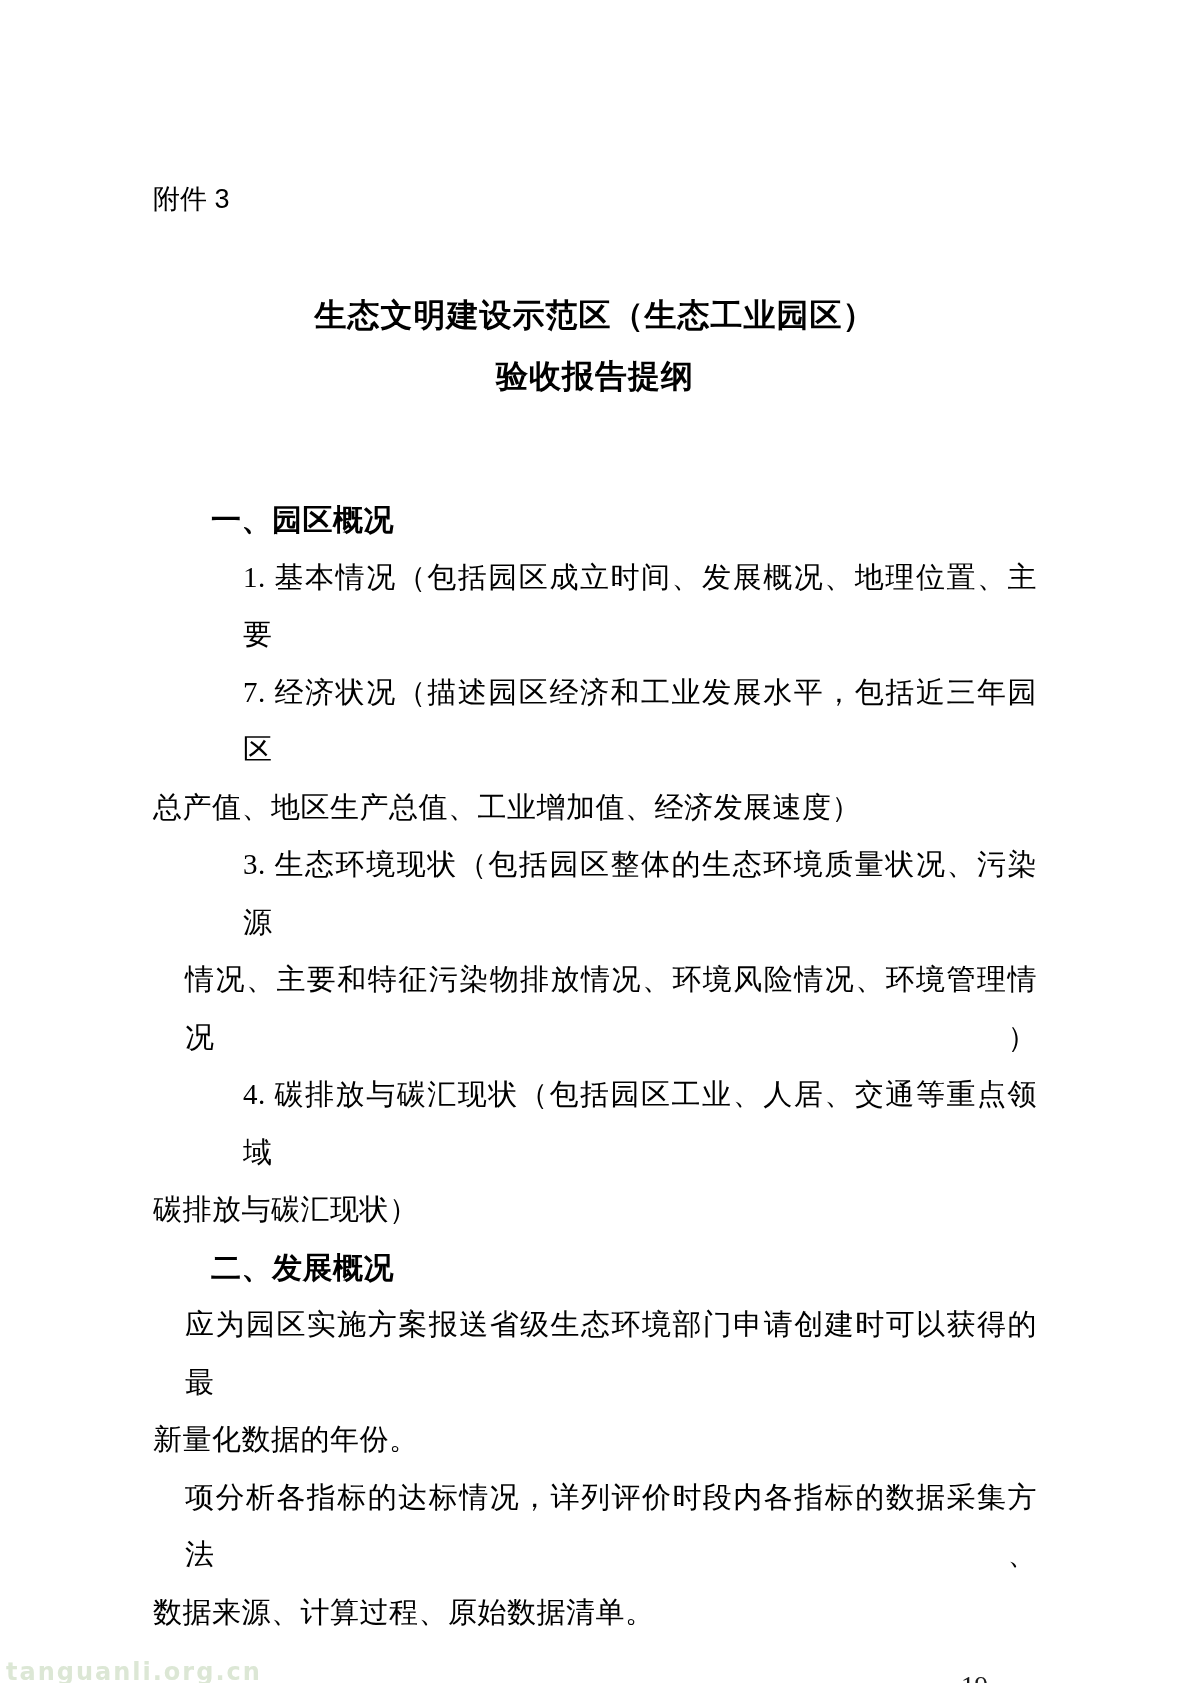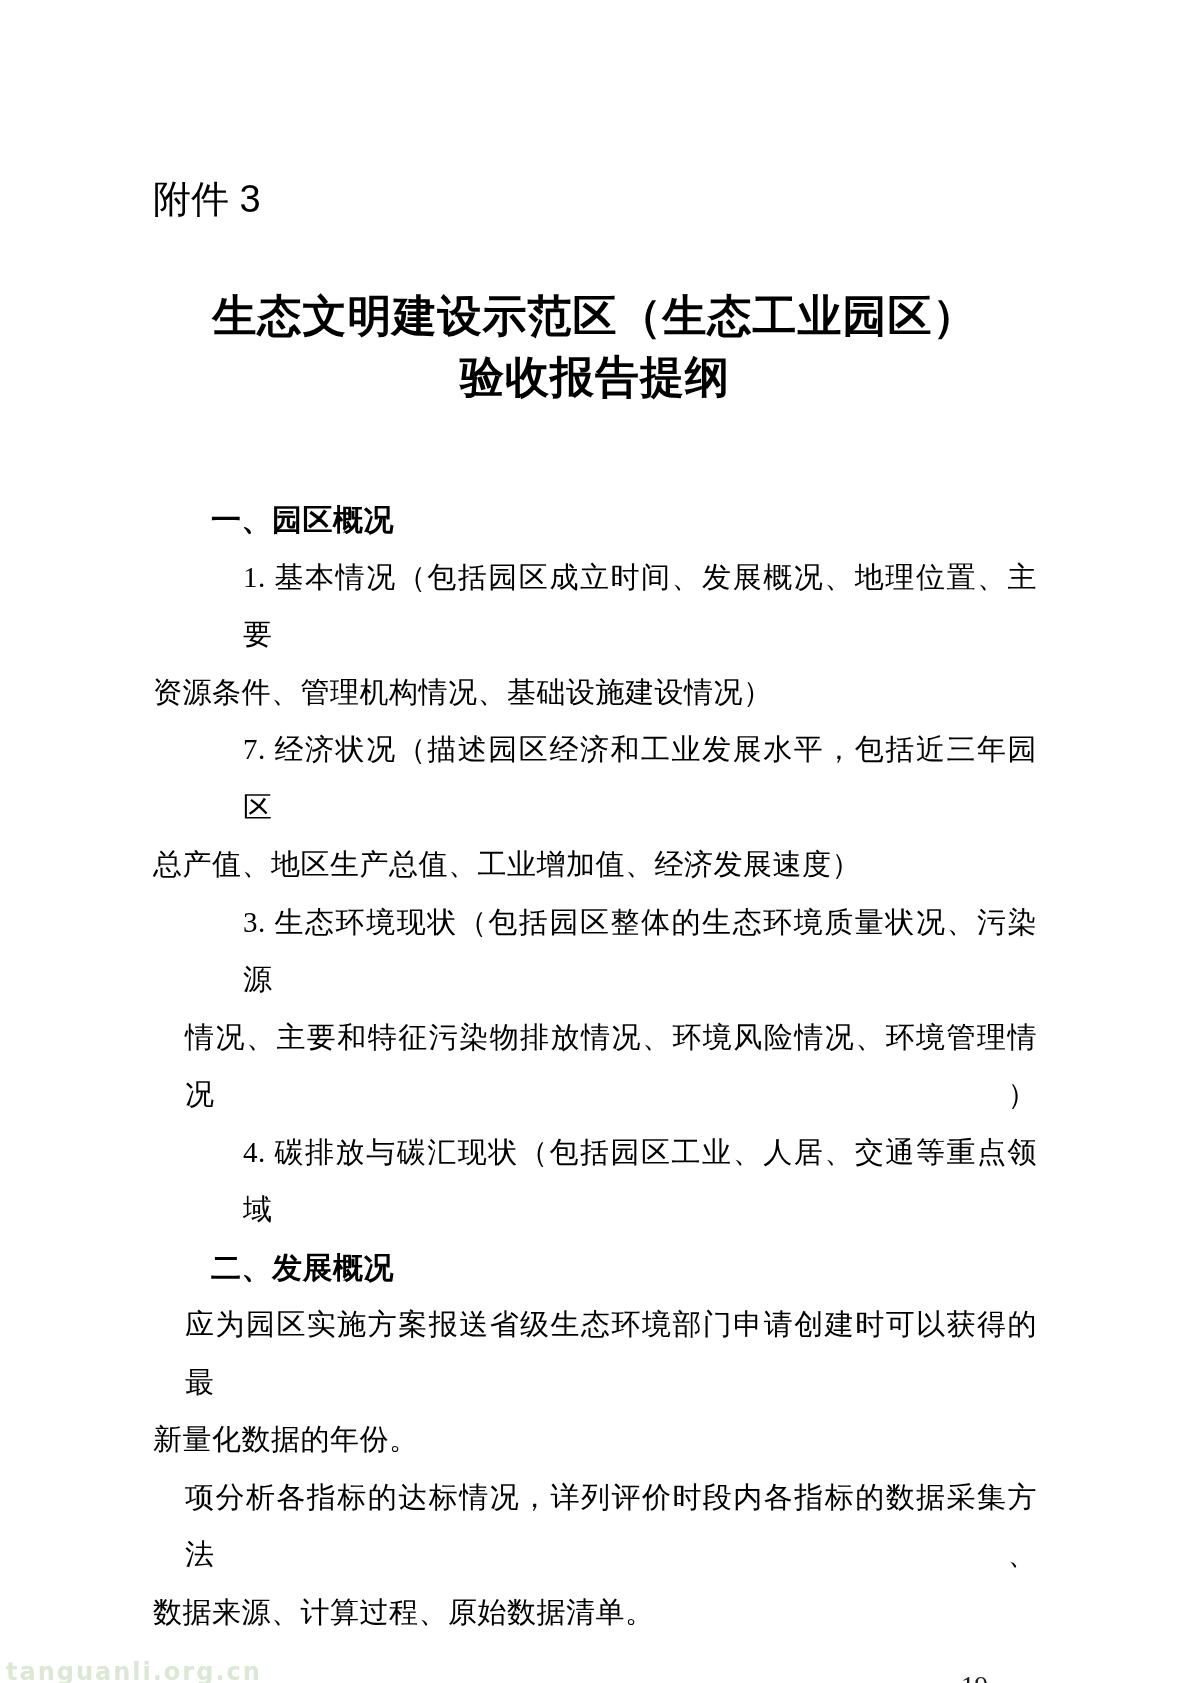--- a/index.html
+++ b/index.html
@@ -14,32 +14,32 @@
     margin: 0 auto;
     background: #ffffff;
     overflow: hidden;
     box-sizing: border-box;
     padding: 183px 153px 0 153px;
     color: #000;
     font-family: "Liberation Serif", "DejaVu Serif", serif;
   }
   .attachment-label {
     font-family: "Liberation Sans", "DejaVu Sans", sans-serif;
-    font-size: 38px;
+    font-size: 27px;
     line-height: 32px;
     color: #000;
   }
   .title-block {
     margin-top: 70px;
     text-align: center;
   }
   .title-line {
     font-family: "Liberation Sans", "DejaVu Sans", sans-serif;
     font-weight: 700;
-    font-size: 44px;
+    font-size: 32px;
     line-height: 61px;
     letter-spacing: 1px;
     color: #000;
   }
   .body-block {
     margin-top: 84px;
   }
   .line {
     font-size: 29px;
     line-height: 57.5px;
@@ -98,26 +98,26 @@
   <div class="attachment-label">附件 3</div>
 
   <div class="title-block">
     <div class="title-line">生态文明建设示范区（生态工业园区）</div>
     <div class="title-line">验收报告提纲</div>
   </div>
 
   <div class="body-block">
     <div class="line h ind">一、园区概况</div>
     <div class="line ind fill">1. 基本情况（包括园区成立时间、发展概况、地理位置、主要</div>
-    <div class="line">资源条件、管理机构情况、基础设施建设情况）</div>
     <div class="line ind fill">7. 经济状况（描述园区经济和工业发展水平，包括近三年园区</div>
     <div class="line">总产值、地区生产总值、工业增加值、经济发展速度）</div>
     <div class="line ind fill">3. 生态环境现状（包括园区整体的生态环境质量状况、污染源</div>
     <div class="line fill">情况、主要和特征污染物排放情况、环境风险情况、环境管理情况）</div>
     <div class="line ind fill">4. 碳排放与碳汇现状（包括园区工业、人居、交通等重点领域</div>
+    <div class="line">碳排放与碳汇现状）</div>
     <div class="line h ind">二、发展概况</div>
     <div class="line fill">应为园区实施方案报送省级生态环境部门申请创建时可以获得的最</div>
     <div class="line">新量化数据的年份。</div>
     <div class="line fill">项分析各指标的达标情况，详列评价时段内各指标的数据采集方法、</div>
     <div class="line">数据来源、计算过程、原始数据清单。</div>
   </div>
 
   <div class="footer-pagenum">
     <span class="dash">—</span><span class="num">19</span><span class="dash">—</span>
   </div>

